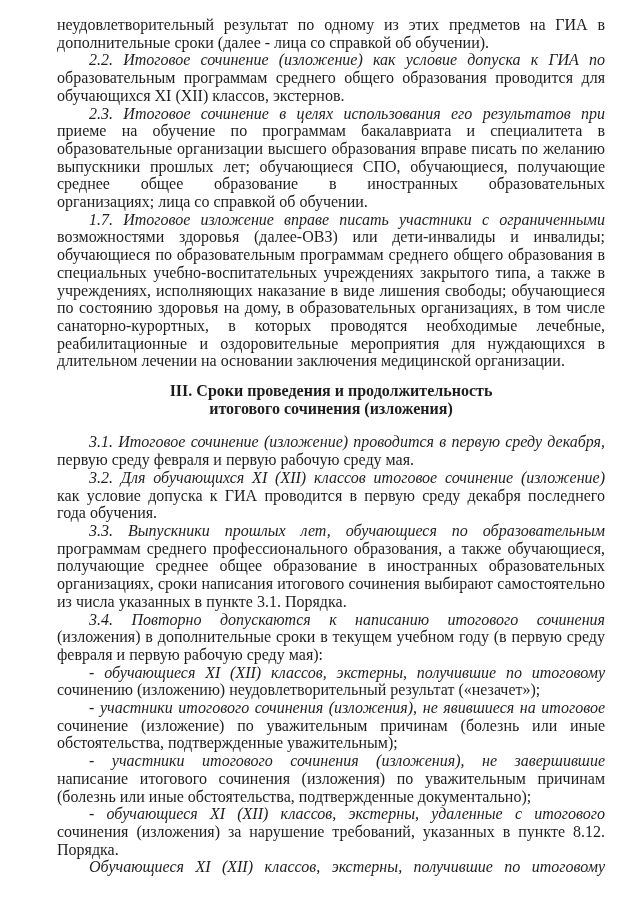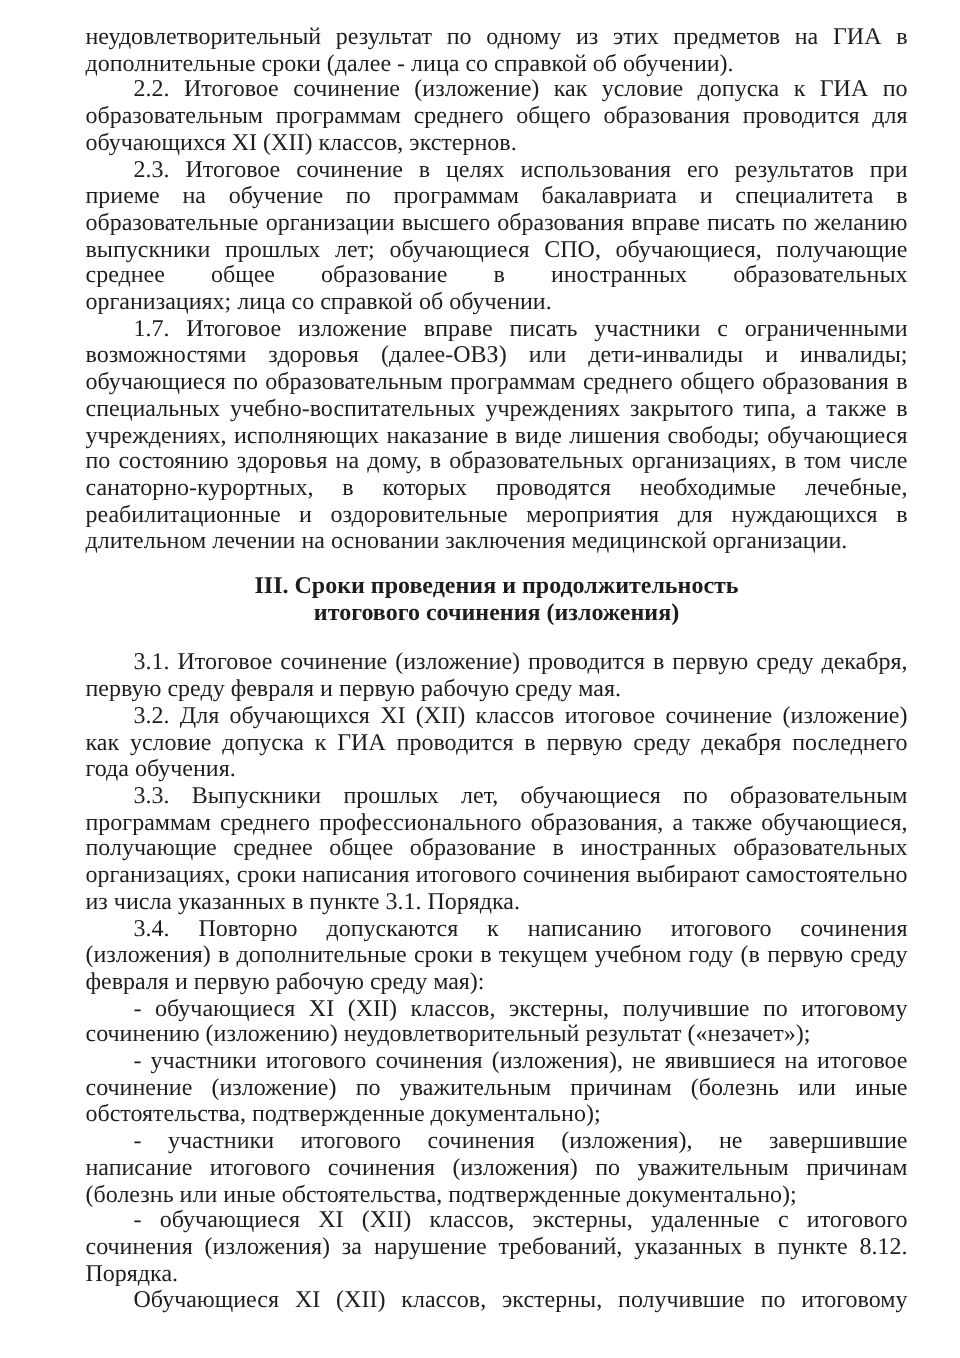--- a/index.html
+++ b/index.html
@@ -24,20 +24,21 @@
   .line {
     text-align: justify;
     text-align-last: justify;
   }
   .line.nojust {
     text-align: right;
     text-align-last: left;
   }
   .line.indent {
     text-indent: 32px;
+    font-style: italic;
   }
   .heading {
     font-weight: bold;
     margin: 12px 0 16px 0;
   }
   .heading .line {
     text-align: center;
     text-align-last: center;
     text-indent: 0;
   }
@@ -100,21 +101,21 @@
         <div class="line">(изложения) в дополнительные сроки в текущем учебном году (в первую среду</div>
         <div class="line nojust">февраля и первую рабочую среду мая):</div>
       </div>
       <div class="paragraph">
         <div class="line indent">- обучающиеся XI (XII) классов, экстерны, получившие по итоговому</div>
         <div class="line nojust">сочинению (изложению) неудовлетворительный результат («незачет»);</div>
       </div>
       <div class="paragraph">
         <div class="line indent">- участники итогового сочинения (изложения), не явившиеся на итоговое</div>
         <div class="line">сочинение (изложение) по уважительным причинам (болезнь или иные</div>
-        <div class="line nojust">обстоятельства, подтвержденные документально);</div>
+        <div class="line nojust">обстоятельства, подтвержденные уважительным);</div>
       </div>
       <div class="paragraph">
         <div class="line indent">- участники итогового сочинения (изложения), не завершившие</div>
         <div class="line">написание итогового сочинения (изложения) по уважительным причинам</div>
         <div class="line nojust">(болезнь или иные обстоятельства, подтвержденные документально);</div>
       </div>
       <div class="paragraph">
         <div class="line indent">- обучающиеся XI (XII) классов, экстерны, удаленные с итогового</div>
         <div class="line">сочинения (изложения) за нарушение требований, указанных в пункте 8.12.</div>
         <div class="line nojust">Порядка.</div>

